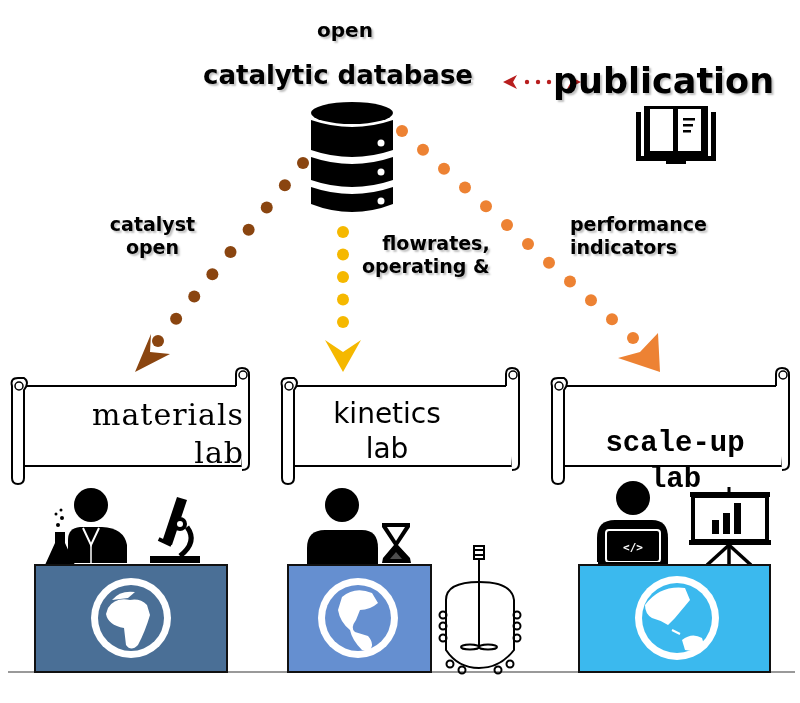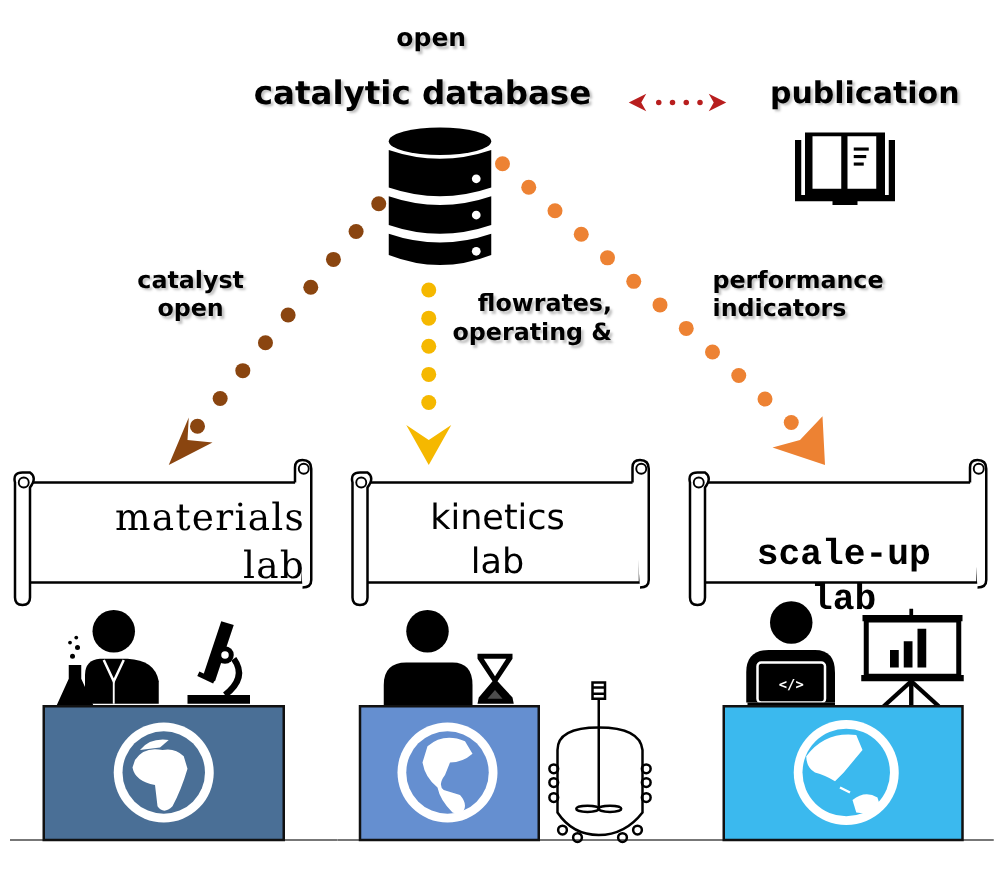--- a/index.html
+++ b/index.html
@@ -1,21 +1,21 @@
 <!DOCTYPE html>
 <html><head>
 <meta charset="utf-8">
 <style>
   html,body{margin:0;padding:0;background:#fff;}
   body{width:800px;height:703px;position:relative;overflow:hidden;font-family:"DejaVu Sans",sans-serif;}
   .abs{position:absolute;}
   .lbl{font-family:"DejaVu Sans",sans-serif;font-weight:bold;color:#000;text-shadow:2px 2px 2px rgba(0,0,0,0.25);line-height:1.2;}
   #title1{left:300px;top:18px;font-size:20px;width:90px;text-align:center;}
   #title2{left:203px;top:60px;font-size:26px;white-space:nowrap;}
-  #pub{left:616px;top:60px;font-size:24px;}
+  #pub{left:553px;top:60px;font-size:35px;}
   #cat{left:100px;top:213px;font-size:19px;text-align:center;width:105px;}
   #flow{left:362px;top:232px;font-size:19px;text-align:right;}
   #perf{left:570px;top:213px;font-size:19px;}
   .scroll-text{position:absolute;width:100%;text-align:center;line-height:1.25;}
   #s1t{font-family:"DejaVu Serif",serif;font-weight:400;font-size:30px;top:20px;letter-spacing:1px;text-align:right;}
   #s2t{font-family:"DejaVu Sans",sans-serif;font-weight:normal;font-size:28px;top:20px;}
   #s3t{font-family:"Liberation Mono",monospace;font-weight:bold;font-size:29px;top:20px;margin-top:30px;}
   svg{position:absolute;left:0;top:0;}
 </style>
 </head>
@@ -237,21 +237,21 @@
   <div>performance</div>
   <div>indicators</div>
 </div>
 
 <div class="abs" style="left:22px;top:376px;width:222px;height:88px;">
   <div id="s1t" class="scroll-text">
     <div>materials</div>
     <div>lab</div>
   </div>
 </div>
-<div class="abs" style="left:287px;top:376px;width:222px;height:88px;">
+<div class="abs" style="left:276px;top:376px;width:222px;height:88px;">
   <div id="s2t" class="scroll-text">
     <div>kinetics</div>
     <div>lab</div>
   </div>
 </div>
 <div class="abs" style="left:564px;top:376px;width:222px;height:88px;">
   <div id="s3t" class="scroll-text">
     <div>scale-up</div>
     <div>lab</div>
   </div>

